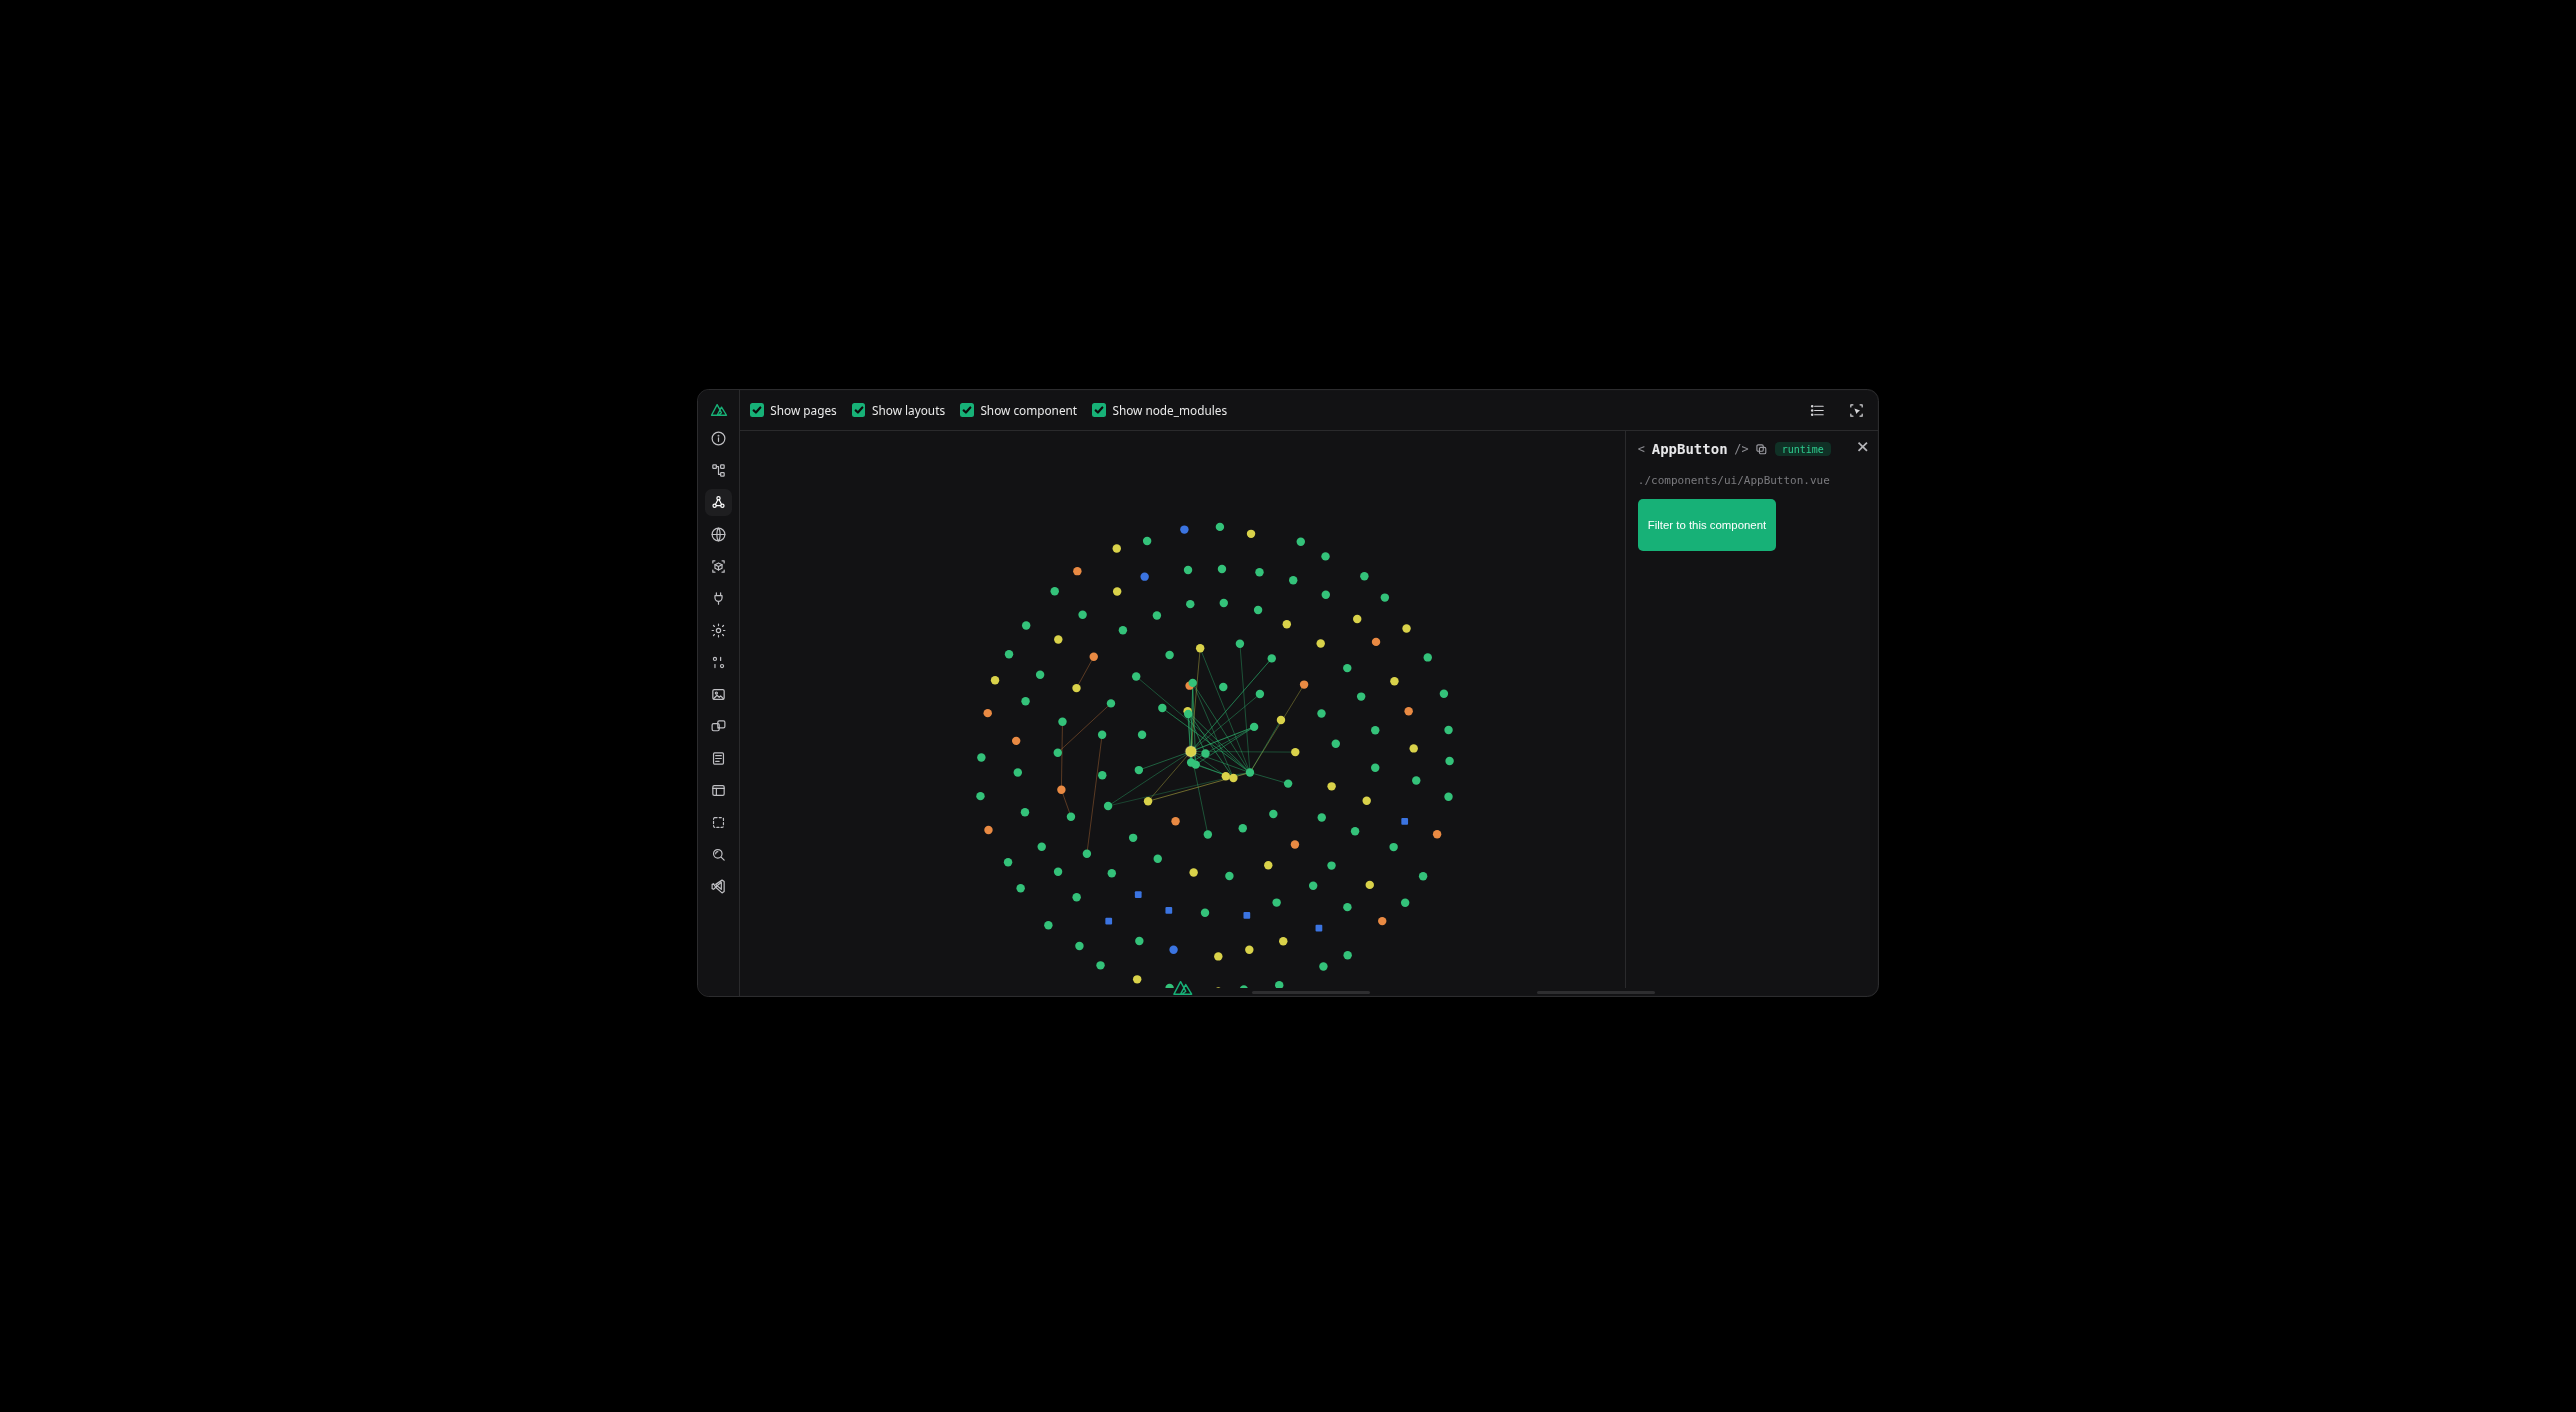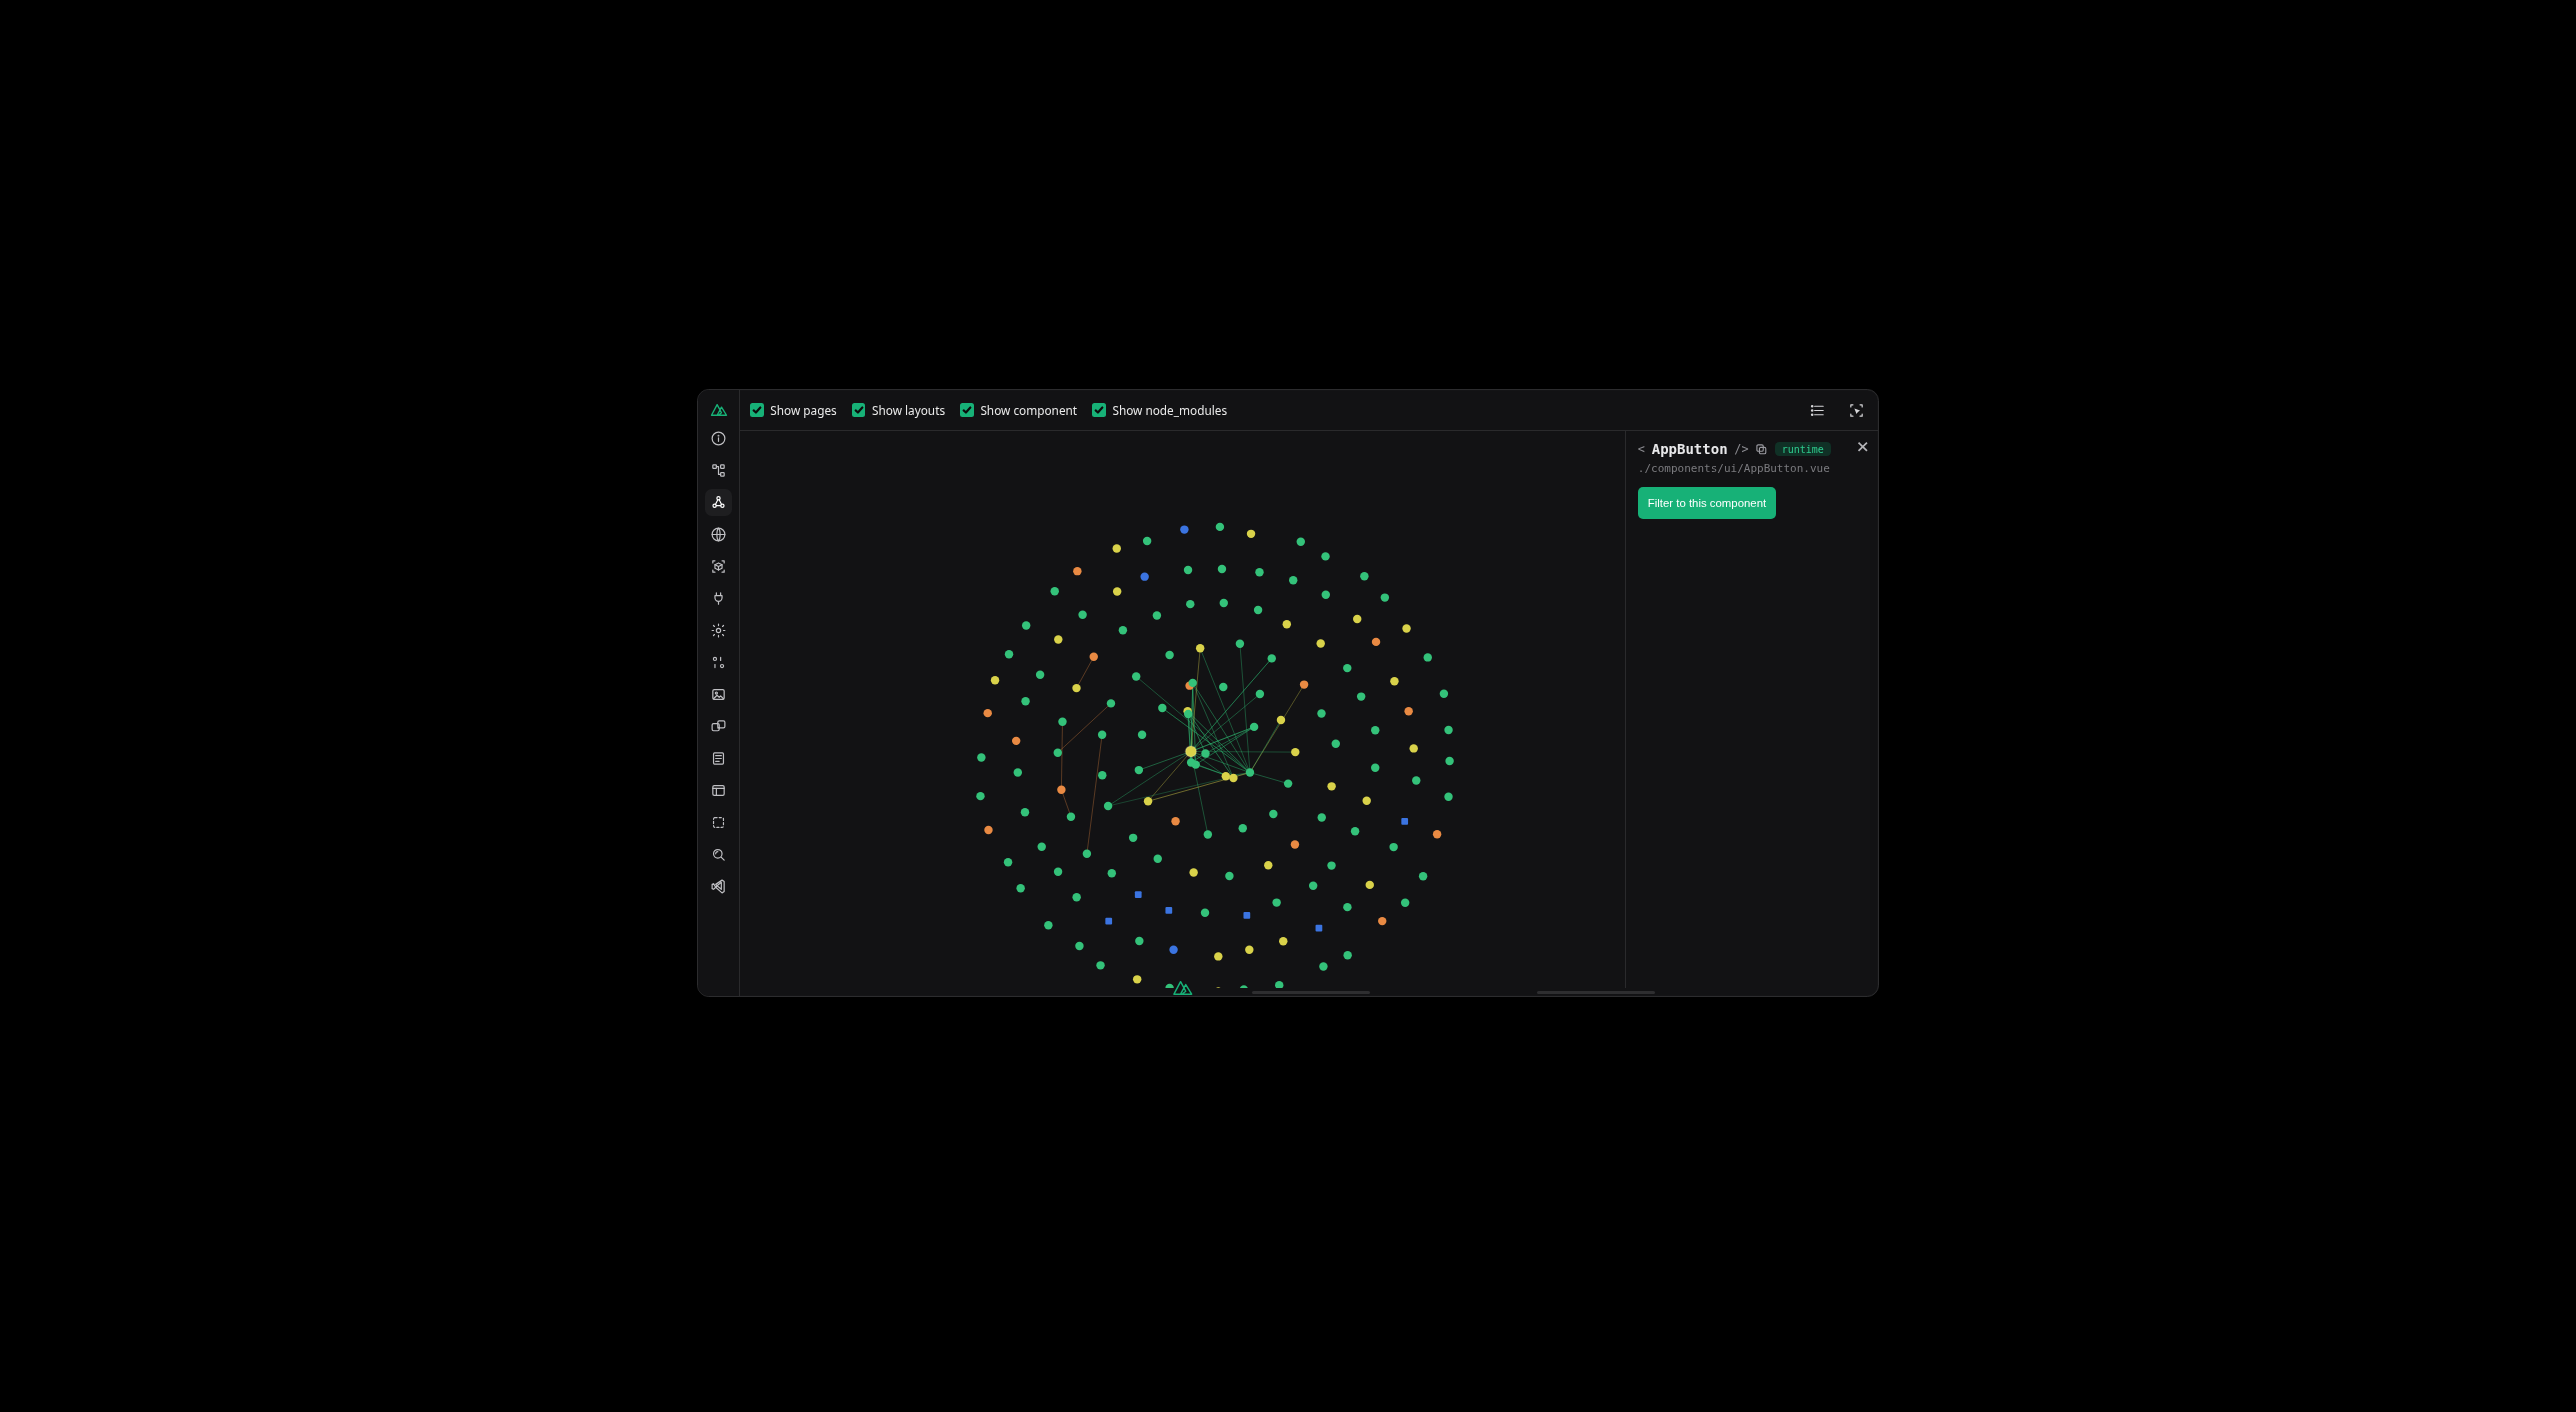--- a/index.html
+++ b/index.html
@@ -46,22 +46,22 @@
   .right{position:absolute;right:0;top:var(--top-h);bottom:8.4px;width:var(--right-w);border-left:0.8px solid var(--border);padding:10px 11.8px;}
   .comp-header{display:flex;align-items:center;gap:6.8px;color:var(--fg);}
   .code{font-family:ui-monospace,Menlo,Consolas,monospace;font-size:11.8px}
   .chev{color:var(--muted)}
   .comp-name{font-weight:700;font-size:14px}
   .copy-icn{color:#9a9aa0;display:inline-flex}
   .copy-icn svg{width:12.7px;height:12.7px;stroke:currentColor;fill:none;stroke-width:1.8;stroke-linecap:round;stroke-linejoin:round}
   .badge{padding:1.7px 6.8px;border-radius:4.2px;font-size:10px;background:var(--badge-bg);color:var(--badge-fg);font-family:ui-monospace,Menlo,Consolas,monospace}
   .close{position:absolute;right:8.4px;top:8.4px;color:#b5b5b9;cursor:pointer}
   .close svg{width:13.5px;height:13.5px;stroke:currentColor;fill:none;stroke-width:2}
-  .path{margin-top:5px;color:#7a7a7e;font-family:ui-monospace,Menlo,Consolas,monospace;font-size:11px}
-  .filter-btn{margin-top:11.8px;display:inline-block;background:var(--accent);color:#fff;border:none;border-radius:5px;padding:10px 10px;font-size:11.4px;cursor:pointer}
+  .path{margin-top:17px;color:#7a7a7e;font-family:ui-monospace,Menlo,Consolas,monospace;font-size:11px}
+  .filter-btn{margin-top:11.8px;display:inline-block;background:var(--accent);color:#fff;border:none;border-radius:5px;padding:20px 10px;font-size:11.4px;cursor:pointer}
 
   .bottom{position:absolute;left:var(--side-w);right:0;bottom:0;height:8.4px;border-top:0;}
   .handle{position:absolute;bottom:1.7px;width:118px;height:3.4px;background:#2e2e30;border-radius:1.7px;}
   .h1{left:45%;} .h2{left:70%;}
   .float-logo{position:absolute;left:calc((100% - var(--side-w) - var(--right-w))/2 + var(--side-w) - 12.7px);bottom:0.8px;width:25px;height:18.6px;display:flex;align-items:flex-end;justify-content:center;pointer-events:none}
   .float-logo svg{width:23.6px;height:17.7px}
 </style>
 </head>
 <body>
 

